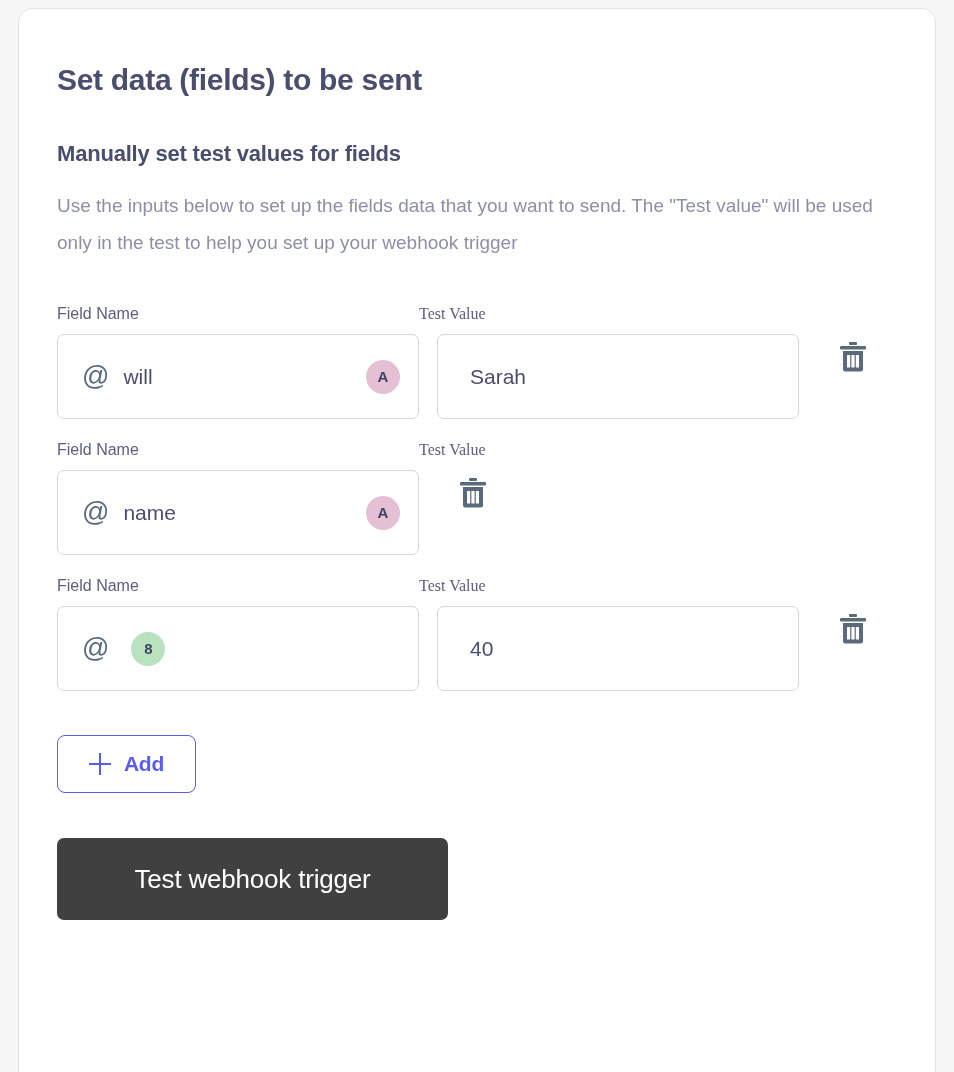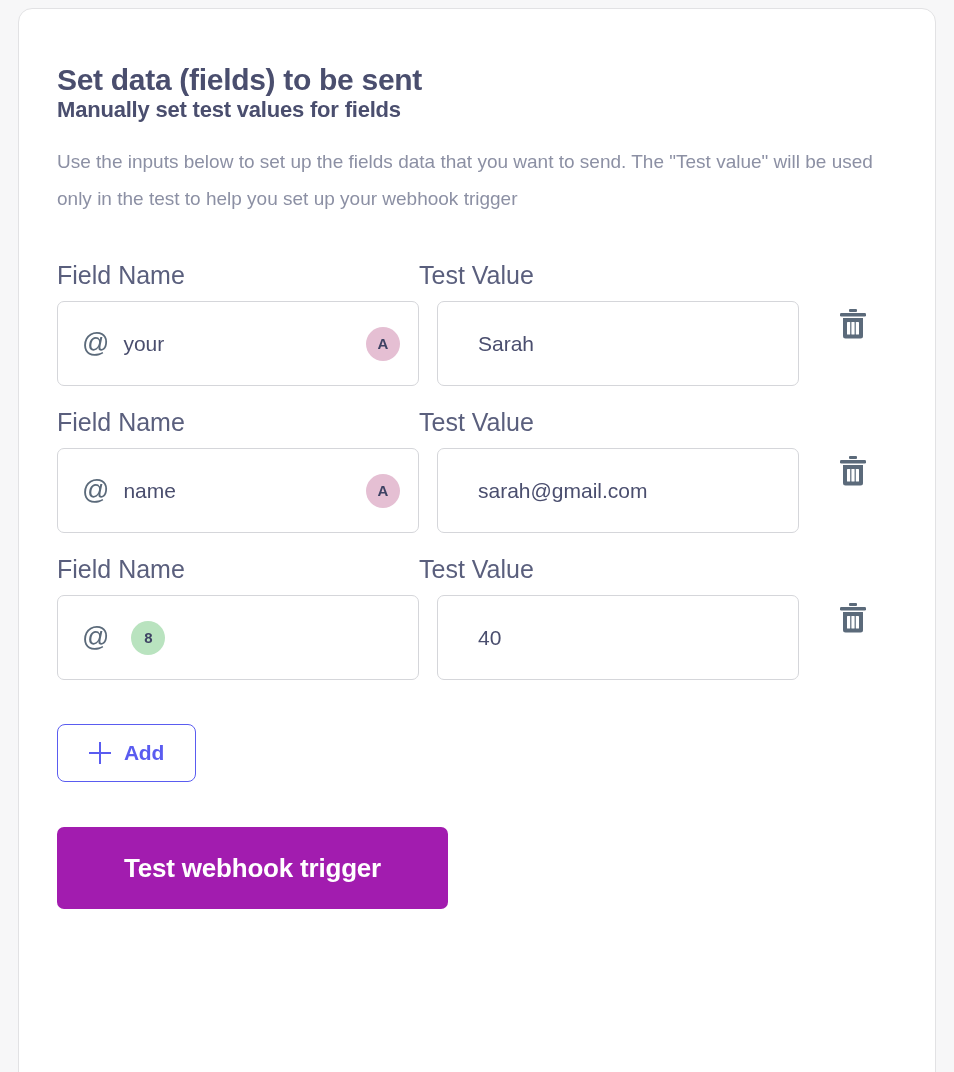--- a/index.html
+++ b/index.html
@@ -41,20 +41,21 @@
     color: #4a4e6e;
     letter-spacing: -0.3px;
     margin-top: 14px;
   }
 
   .section-title {
     font-size: 22px;
     font-weight: 700;
     color: #4a4e6e;
     letter-spacing: -0.2px;
+    margin-top: 44px;
   }
 
   .section-desc {
     font-size: 19px;
     line-height: 37px;
     color: #8c90a4;
     margin-top: 20px;
     max-width: 830px;
     font-weight: 400;
   }
@@ -68,27 +69,27 @@
     position: relative;
     margin-bottom: 22px;
   }
 
   .labels {
     display: flex;
     margin-bottom: 11px;
   }
 
   .label {
-    font-size: 25px;
+    font-size: 16px;
     color: #5a5f7d;
     font-weight: 400;
   }
 
   .label.left  { width: 362px; flex: 0 0 362px; }
-  .label.right { width: 362px; flex: 0 0 362px; }
+  .label.right { width: 362px; flex: 0 0 362px; font-family: Liberation Serif, serif; }
 
   .inputs {
     display: flex;
     align-items: flex-start;
   }
 
   .input-box {
     position: relative;
     height: 85px;
     background: #ffffff;
@@ -101,21 +102,21 @@
 
   .input-box.field-name {
     width: 362px;
     flex: 0 0 362px;
   }
 
   .input-box.test-value {
     width: 362px;
     flex: 0 0 362px;
     margin-left: 18px;
-    padding-left: 40px;
+    padding-left: 32px;
   }
 
   .at-icon {
     font-size: 27px;
     color: #5b6a7a;
     line-height: 1;
     margin-right: 14px;
     font-family: "Liberation Sans", sans-serif;
   }
 
@@ -196,26 +197,26 @@
     font-weight: 700;
     letter-spacing: -0.2px;
   }
 
   
   .primary-btn {
     margin-top: 45px;
     display: block;
     height: 82px;
     width: 391px;
-    background: #a21caf;
+    background: #404040;
     border: none;
     border-radius: 7px;
     color: #ffffff;
     font-size: 26px;
-    font-weight: 700;
+    font-weight: 400;
     letter-spacing: -0.2px;
     cursor: pointer;
     font-family: "Liberation Sans", sans-serif;
   }
 </style>
 </head>
 <body>
 
 <div class="page">
   <div class="card">
@@ -229,21 +230,21 @@
     <div class="rows">
 
       <div class="row">
         <div class="labels">
           <span class="label left">Field Name</span>
           <span class="label right">Test Value</span>
         </div>
         <div class="inputs">
           <div class="input-box field-name">
             <span class="at-icon">@</span>
-            <span class="input-text">your</span>
+            <span class="input-text">will</span>
             <span class="type-badge" style="background: rgb(229, 191, 211); color: rgb(62, 66, 99);">A</span>
           </div>
           <div class="input-box test-value">
             <span class="input-text">Sarah</span>
           </div>
           <button class="delete-btn">
             <span>
               <svg width="30" height="32" viewBox="0 0 30 32" fill="none" xmlns="http://www.w3.org/2000/svg">
                 <rect x="11" y="1" width="8" height="3" rx="1" fill="#5b6a7a"></rect>
                 <rect x="2" y="5" width="26" height="3.4" rx="1.2" fill="#5b6a7a"></rect>
@@ -261,23 +262,20 @@
         <div class="labels">
           <span class="label left">Field Name</span>
           <span class="label right">Test Value</span>
         </div>
         <div class="inputs">
           <div class="input-box field-name">
             <span class="at-icon">@</span>
             <span class="input-text">name</span>
             <span class="type-badge" style="background: rgb(229, 191, 211); color: rgb(62, 66, 99);">A</span>
           </div>
-          <div class="input-box test-value">
-            <span class="input-text">sarah@gmail.com</span>
-          </div>
           <button class="delete-btn">
             <span>
               <svg width="30" height="32" viewBox="0 0 30 32" fill="none" xmlns="http://www.w3.org/2000/svg">
                 <rect x="11" y="1" width="8" height="3" rx="1" fill="#5b6a7a"></rect>
                 <rect x="2" y="5" width="26" height="3.4" rx="1.2" fill="#5b6a7a"></rect>
                 <path d="M5 10 H25 V28 A2.5 2.5 0 0 1 22.5 30.5 H7.5 A2.5 2.5 0 0 1 5 28 Z" fill="#5b6a7a"></path>
                 <rect x="9" y="14" width="3.2" height="12.5" rx="0.6" fill="#ffffff"></rect>
                 <rect x="13.4" y="14" width="3.2" height="12.5" rx="0.6" fill="#ffffff"></rect>
                 <rect x="17.8" y="14" width="3.2" height="12.5" rx="0.6" fill="#ffffff"></rect>
               </svg>

